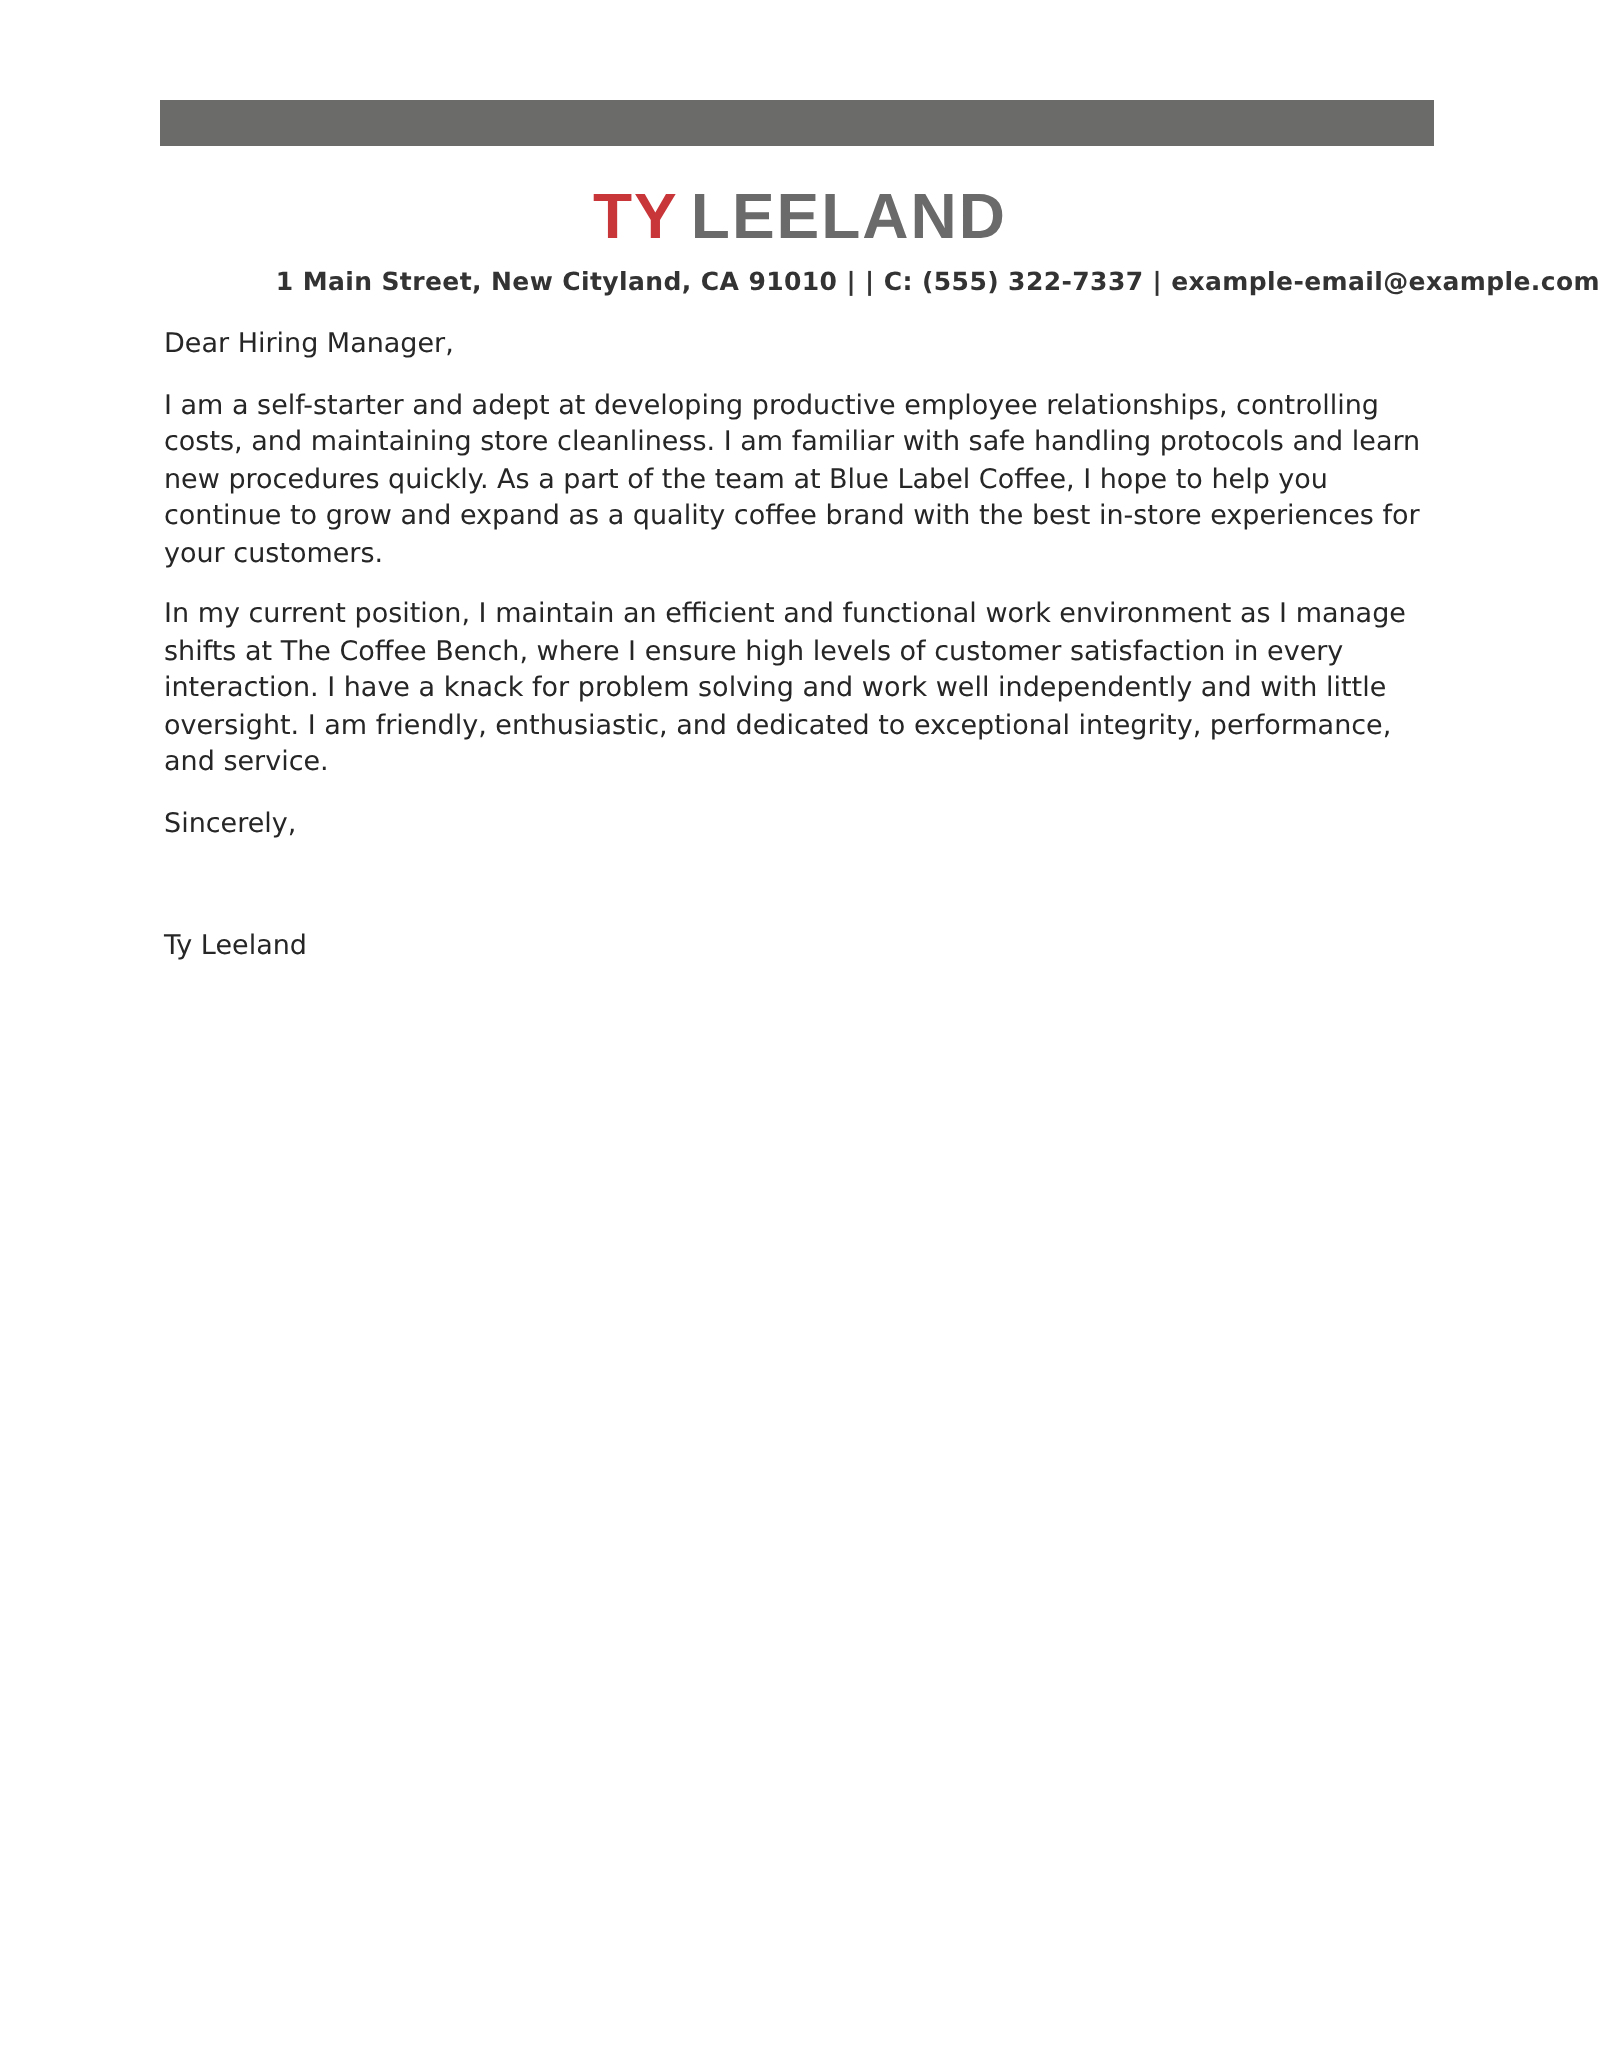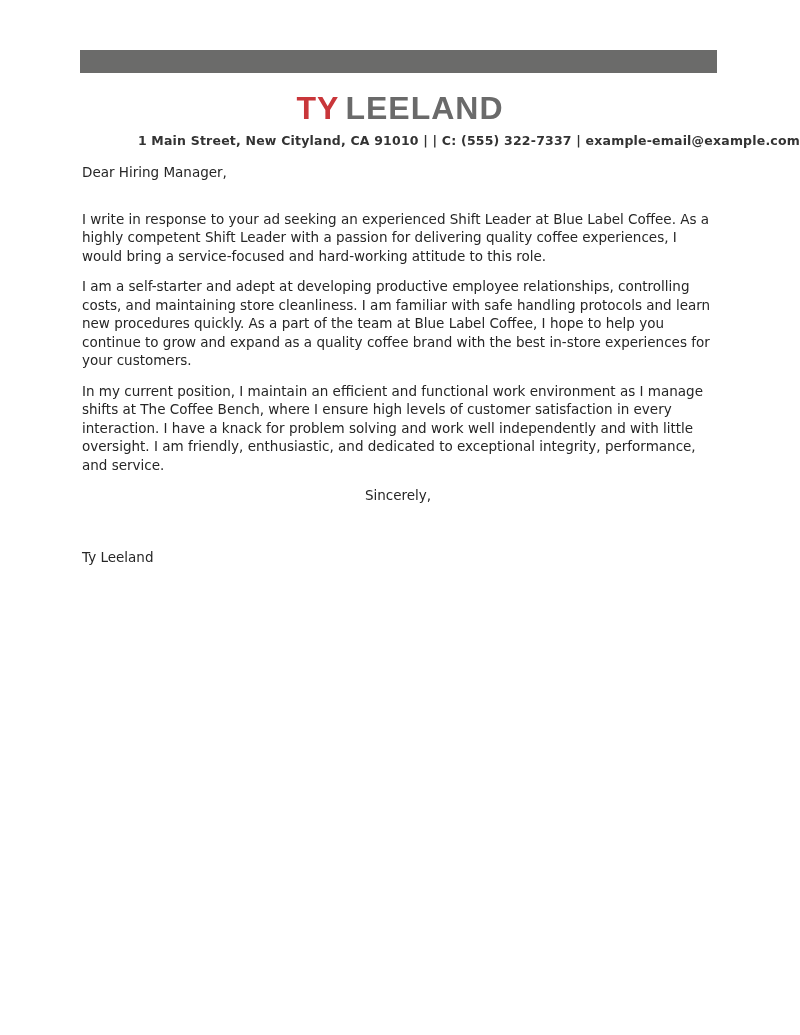--- a/index.html
+++ b/index.html
@@ -60,25 +60,24 @@
     top: 163px;
     width: 632px;
     font-size: 13.5px;
     line-height: 18.5px;
     color: #262626;
   }
   .letter p {
     margin: 0 0 12px 0;
   }
   .letter p.salutation {
-    margin-bottom: 28px;
+    margin-bottom: 12px;
   }
   .letter p.closing {
     margin-top: 2px;
-    text-align: center;
   }
   .letter p.signature {
     margin-top: 43px;
   }
 </style>
 </head>
 <body>
 
 <div class="page">
 
@@ -86,20 +85,19 @@
 
   <div class="header">
     <div class="name">
       <span class="first">TY</span><span class="last">LEELAND</span>
     </div>
     <div class="contact-line">1 Main Street, New Cityland, CA 91010 | | C: (555) 322-7337 | example-email@example.com</div>
   </div>
 
   <div class="letter">
     <p class="salutation">Dear Hiring Manager,</p>
-    <p>I write in response to your ad seeking an experienced Shift Leader at Blue Label Coffee. As a highly competent Shift Leader with a passion for delivering quality coffee experiences, I would bring a service-focused and hard-working attitude to this role.</p>
     <p>I am a self-starter and adept at developing productive employee relationships, controlling costs, and maintaining store cleanliness. I am familiar with safe handling protocols and learn new procedures quickly. As a part of the team at Blue Label Coffee, I hope to help you continue to grow and expand as a quality coffee brand with the best in-store experiences for your customers.</p>
     <p>In my current position, I maintain an efficient and functional work environment as I manage shifts at The Coffee Bench, where I ensure high levels of customer satisfaction in every interaction. I have a knack for problem solving and work well independently and with little oversight. I am friendly, enthusiastic, and dedicated to exceptional integrity, performance, and service.</p>
     <p class="closing">Sincerely,</p>
     <p class="signature">Ty Leeland</p>
   </div>
 
 </div>
 
 </body></html>

